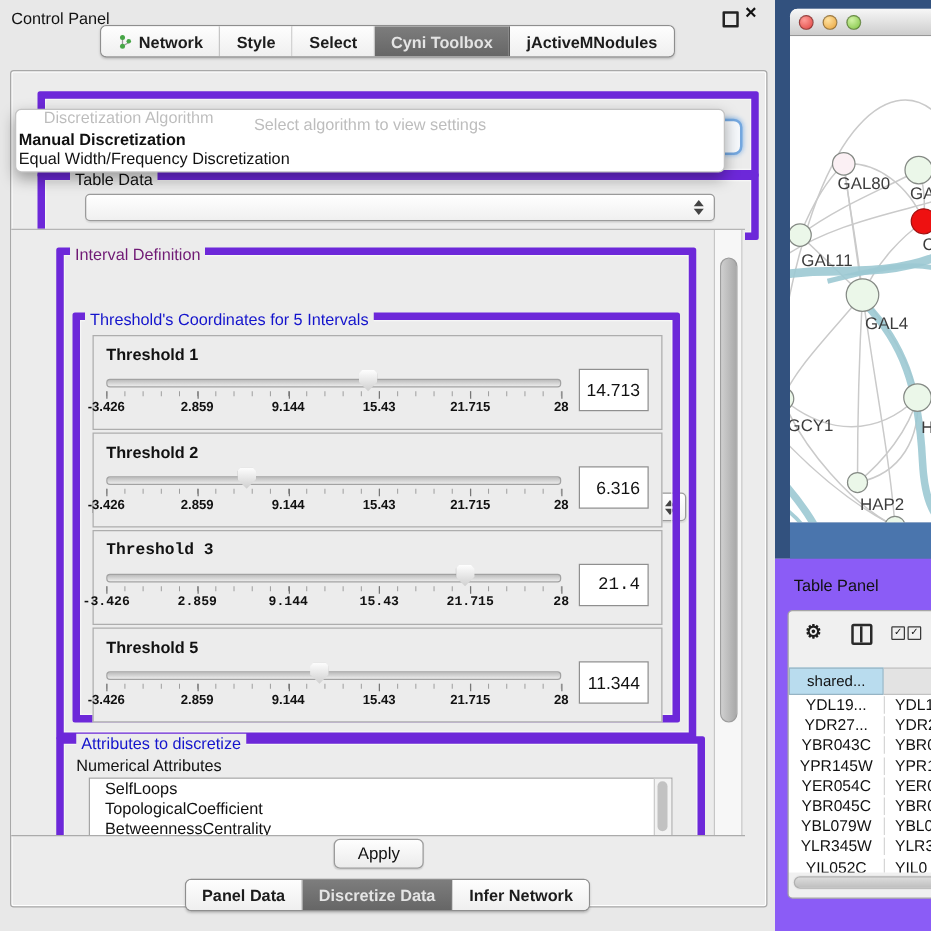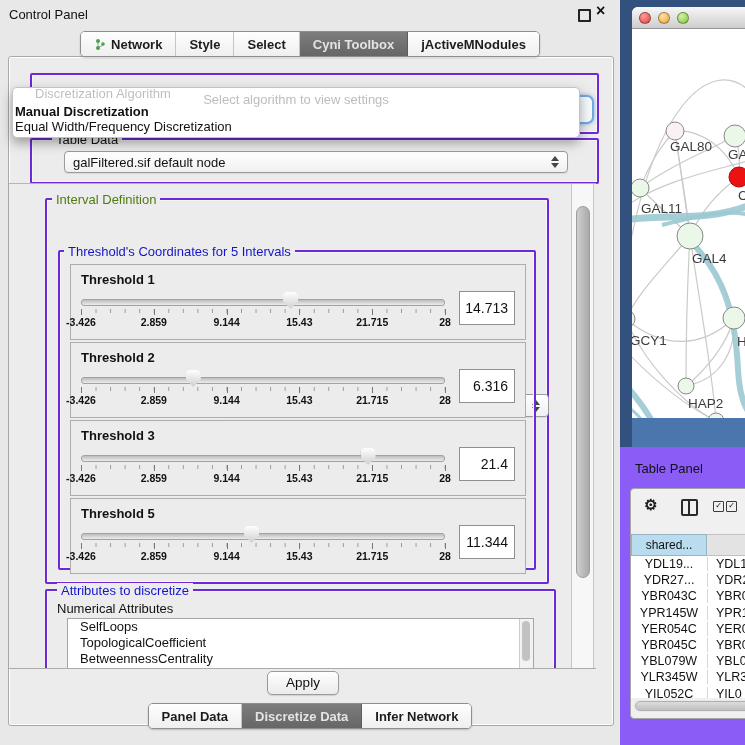--- a/index.html
+++ b/index.html
@@ -5,30 +5,30 @@
   html,body{margin:0;padding:0}
   body{width:745px;height:745px;position:relative;overflow:hidden;
        font-family:"Liberation Sans",sans-serif;background:#e8e8e8;color:#111}
   
   .title-text{position:absolute;left:9px;top:7px;font-size:13px}
   .float-ic{position:absolute;left:578px;top:9px;width:9px;height:9px;border:2px solid #222;border-radius:1px}
   .close-ic{position:absolute;left:596px;top:2px;font-size:16px;font-weight:900;color:#111}
   .content-panel{position:absolute;left:8px;top:56px;width:604px;height:668px;background:#ececec;
        border:1px solid #a8a8a8;border-radius:3px;box-shadow:inset 0 0 0 1px #fff}
   .tabbar{position:absolute;width:620px;display:flex;justify-content:center;z-index:8}
-  .tabbar.top{top:31px}.tabbar.bottom{top:703px}
+  .tabbar.top{top:20px}.tabbar.bottom{top:703px}
   .tabgroup{display:inline-flex;border:1px solid #8e8e8e;border-radius:5px;overflow:hidden;height:24px;
        box-shadow:0 1px 2px rgba(0,0,0,.2);background:#fbfbfb}
   .tab{padding:0 13px;font-size:13px;font-weight:bold;display:flex;align-items:center;gap:5px;
        background:linear-gradient(#fefefe,#efefef);border-right:1px solid #c6c6c6;color:#1c1c1c;cursor:default}
   .tab:last-child{border-right:none}
   .tab.sel{background:linear-gradient(#7d7d7d,#666);color:#e4e4e4;border-right-color:#5c5c5c}
-  .groupbox{position:absolute;border:2px solid #6d28d9;border-radius:2px;box-shadow:inset 0 0 0 1px #f6f6f6}
+  .groupbox{position:absolute;border:6px solid #6d28d9;border-radius:2px;box-shadow:inset 0 0 0 1px #f6f6f6}
   .gb-label{position:absolute;top:-8px;left:8px;background:#ececec;padding:0 4px;font-size:13px;white-space:nowrap}
-  .gb-label.green{color:#4d7c0f}.gb-label.blue{color:#1414cc}
+  .gb-label.green{color:#701a75}.gb-label.blue{color:#1414cc}
   .combo{position:absolute;display:flex;align-items:center;border:1px solid #9b9b9b;border-radius:4px;
        background:linear-gradient(#fff,#f0f0f0);font-size:13px;padding:0 8px;box-shadow:0 1px 1px rgba(0,0,0,.08)}
   .step{margin-left:auto;display:flex;flex-direction:column;gap:2px}
   .step i{width:0;height:0;border-left:4px solid transparent;border-right:4px solid transparent}
   .step .up{border-bottom:5px solid #444}.step .dn{border-top:5px solid #444}
   .combo-ghost{position:absolute;left:500px;top:95px;width:90px;height:25px;border:2px solid #74a8e0;
        border-radius:7px;background:#f6f9fc;box-shadow:0 0 4px #85b4e6;z-index:4}
   .popup{position:absolute;left:12px;top:87px;width:566px;height:49px;background:#fff;border:1px solid #c3c3c3;
        border-radius:5px;box-shadow:0 5px 12px rgba(0,0,0,.35);z-index:6;font-size:13px}
   .popup .faint{position:absolute;top:-2px;left:22px;opacity:.28}
@@ -146,21 +146,20 @@
 <div class="popup">
   <div class="faint">Discretization Algorithm</div>
   <div class="hint">Select algorithm to view settings</div>
   <div class="it1">Manual Discretization</div>
   <div class="it2">Equal Width/Frequency Discretization</div>
 </div>
 
 <div class="groupbox" style="left:30px;top:138px;width:565px;height:42px">
   <span class="gb-label" style="left:20px">Table Data</span>
   <div class="combo" style="left:32px;top:11px;width:504px;height:22px;box-sizing:border-box">
-    <span>galFiltered.sif default node</span>
     <span class="step">
         <i class="up"></i>
         <i class="dn"></i>
       </span>
   </div>
 </div>
 
 <div class="scrollarea">
 
   <div class="groupbox" style="left:36px;top:14px;width:500px;height:382px">
@@ -224,21 +223,21 @@
                 <span style="left:20%">2.859</span>
                 <span style="left:40%">9.144</span>
                 <span style="left:60%">15.43</span>
                 <span style="left:80%">21.715</span>
                 <span style="left:100%">28</span>
               </div>
             </div>
             <div class="valbox">6.316</div>
           </div>
         </div>
-        <div class="thr-panel" style="top: 168px;">
+        <div class="thr-panel" style="top: 168px; font-family: Liberation Mono, monospace;">
           <div class="thr-label">Threshold 3</div>
           <div class="thr-row">
             <div class="sl-col">
               <div class="sl-track"></div>
               <div class="sl-thumb" style="left:calc(79% - 8px)"></div>
               <div class="sl-ticks">
                 <b style="left:0%"></b>
                 <b style="left:20%"></b>
                 <b style="left:40%"></b>
                 <b style="left:60%"></b>

